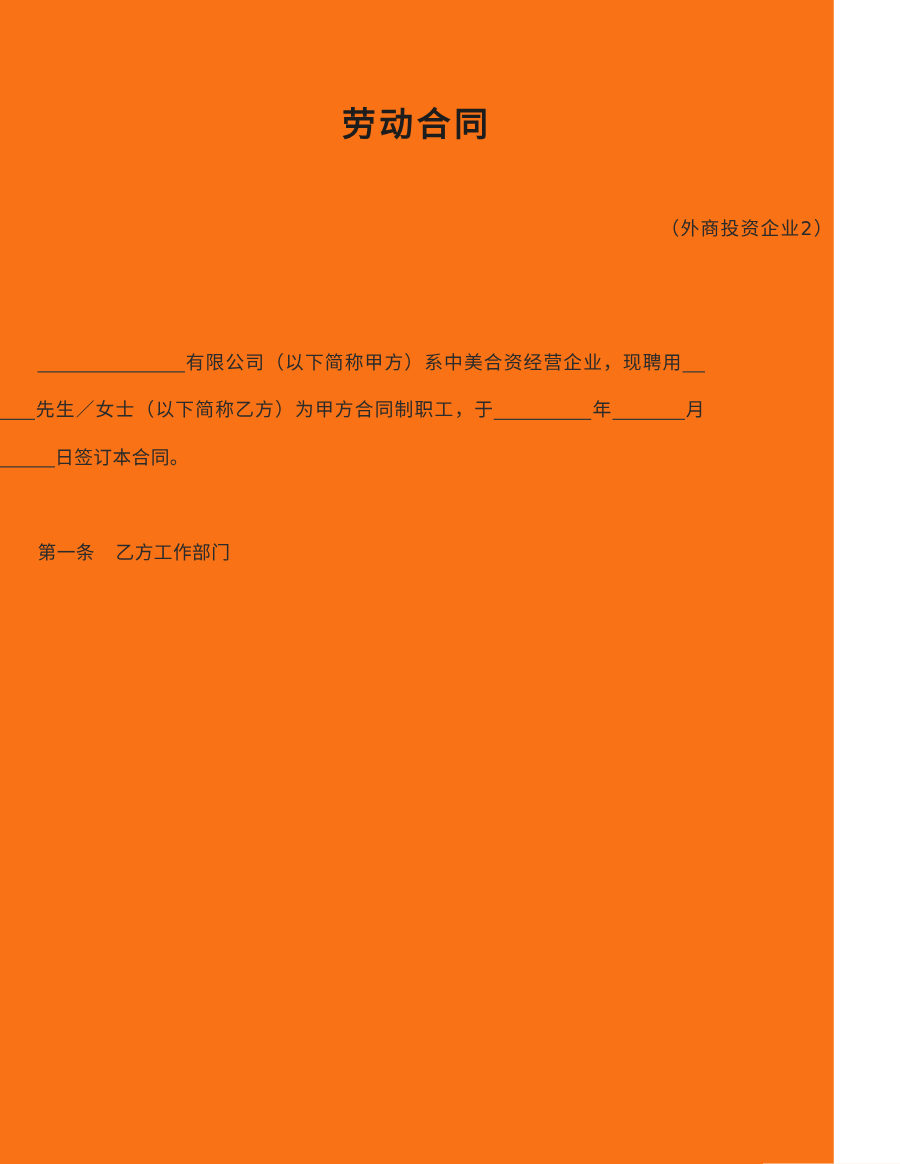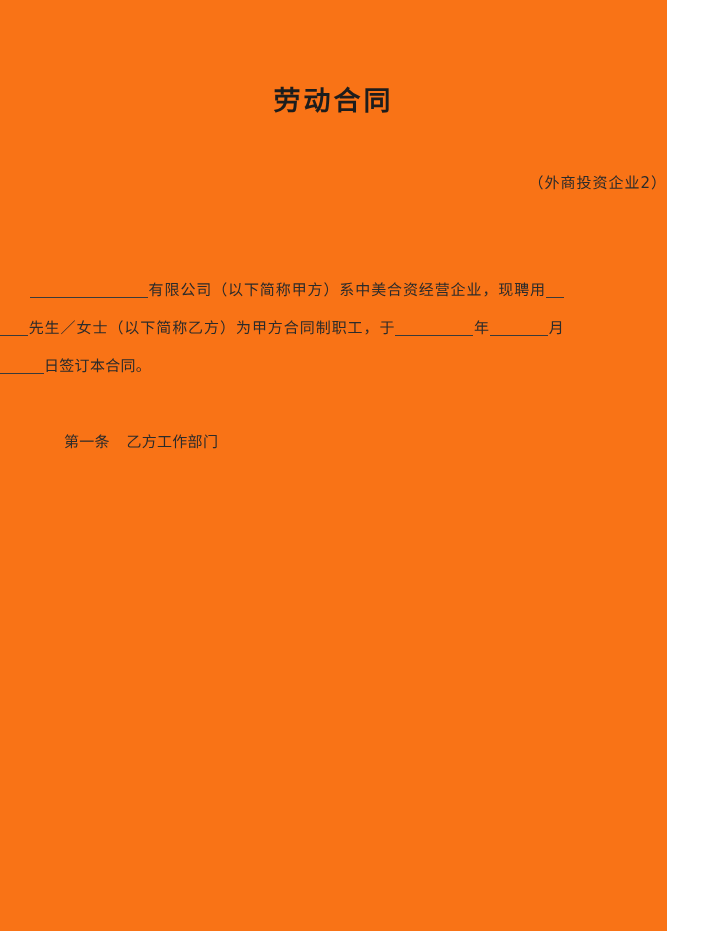--- a/index.html
+++ b/index.html
@@ -61,21 +61,21 @@
     text-justify: inter-ideograph;
     margin: 0;
     color: #2b2b2b;
     letter-spacing: 0.3px;
   }
 
   .para.indent {
     text-indent: 2em;
   }
 
-  .para-gap-lg { margin-top: 38px; margin-left: 34px; }
+  .para-gap-lg { margin-top: 38px; }
 
   
   .blank {
     display: inline-block;
     border-bottom: 1px solid #3a3a3a;
     height: 15px;
     vertical-align: -3px;
   }
   .blank-xl  { width: 118px; }
   .blank-lg  { width: 78px; }

